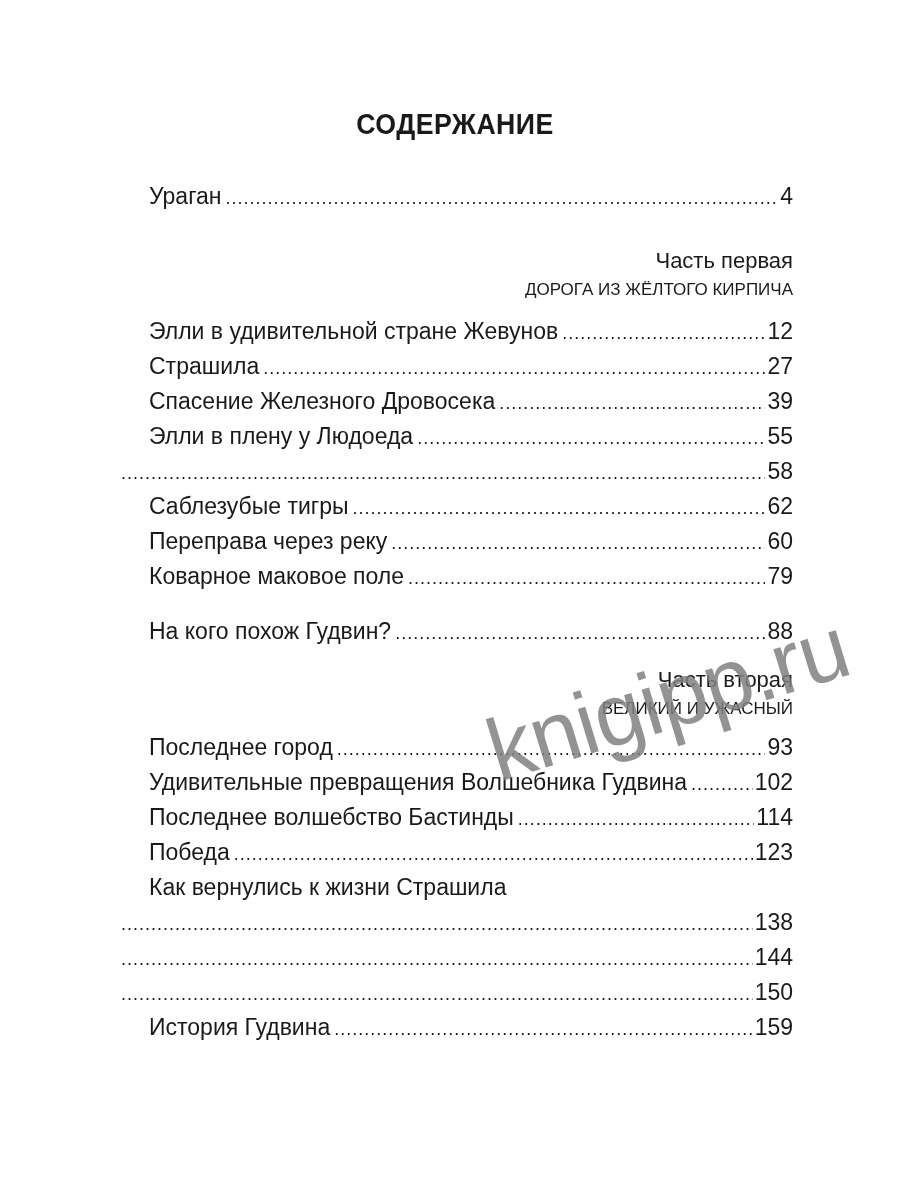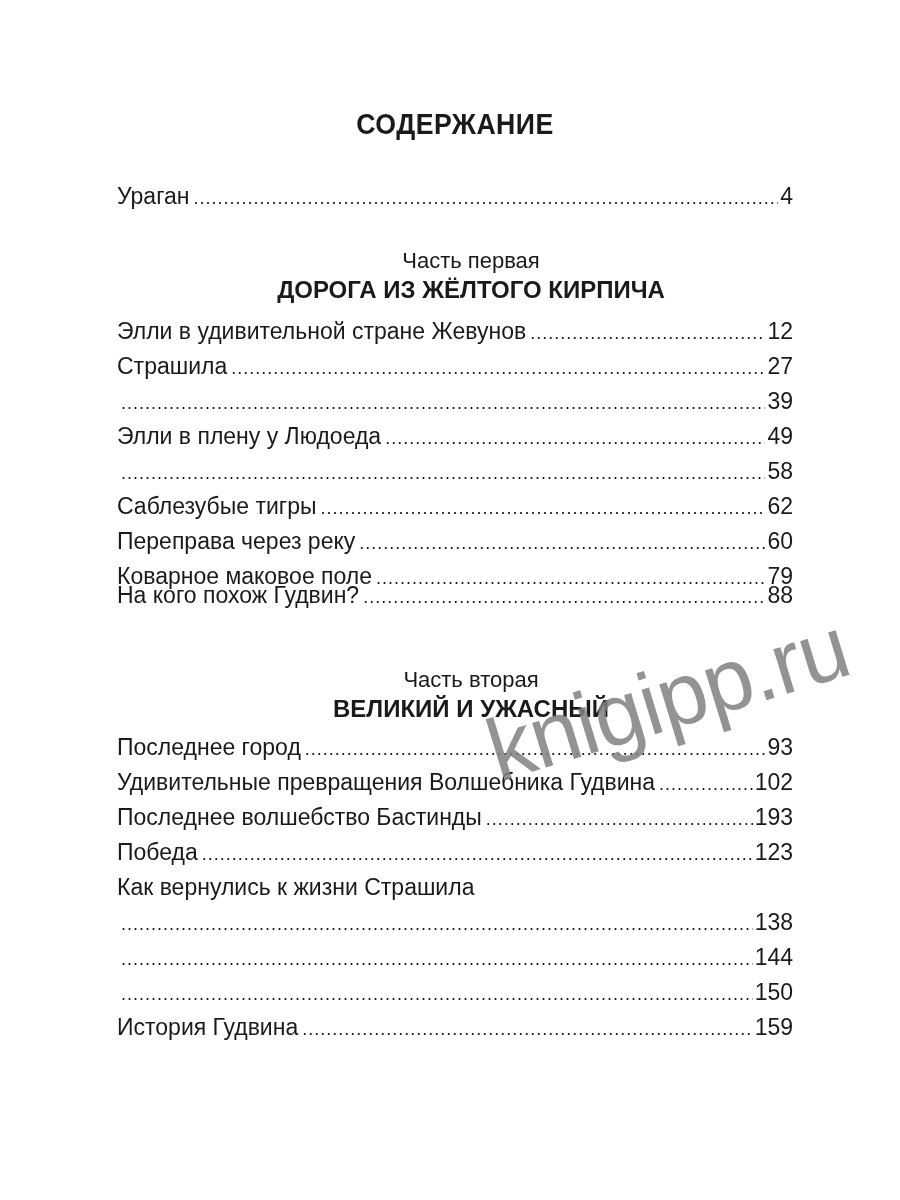--- a/index.html
+++ b/index.html
@@ -3,28 +3,28 @@
 <meta charset="utf-8">
 <style>
   html, body { margin:0; padding:0; }
   body { width:900px; height:1200px; background:#ffffff; position:relative; overflow:hidden;
          font-family:"Liberation Sans", sans-serif; color:#1a1a1a; }
   .page { position:absolute; left:117px; top:0; width:676px; }
   .title { position:absolute; top:108px; left:0; width:676px; text-align:center;
            font-weight:bold; font-size:29px; letter-spacing:0.5px; transform:scaleX(0.92); }
   .row { position:absolute; left:0; width:676px; height:30px; display:flex; align-items:baseline;
          font-size:23px; line-height:30px; }
-  .row .label { white-space:nowrap; transform-origin:left; }
+  .row .label { white-space:nowrap; transform-origin:left;margin-left:32px; }
   .row .dots { flex:1; overflow:hidden; white-space:nowrap; margin:0 2px 0 4px; letter-spacing:1px;
                font-size:18px; }
   .row .dots::before { content:"................................................................................................................................................"; }
   .row .num { white-space:nowrap; }
-  .part { position:absolute; left:16px; width:676px; text-align:center; }
+  .part { position:absolute; left:0; width:676px; text-align:right; }
   .part .sub { font-size:22px; line-height:28px; }
-  .part .head { font-size:24px; font-weight:bold; line-height:30px; }
+  .part .head { font-size:17px; font-weight:normal; line-height:30px; }
   .watermark { position:absolute; left:505px; top:700px; font-size:88px; color:rgba(128,128,128,0.85);
                transform:rotate(-17deg); transform-origin:left bottom; font-family:"Liberation Sans", sans-serif;
                white-space:nowrap; letter-spacing:-1px; pointer-events:none; }
 </style>
 </head>
 <body>
 
 <div class="page">
   <div class="title">СОДЕРЖАНИЕ</div>
 
@@ -43,48 +43,49 @@
       <span class="label">Элли в удивительной стране Жевунов</span>
       <span class="dots"></span>
       <span class="num">12</span>
     </div>
   <div class="row" style="top:351px">
       <span class="label">Страшила</span>
       <span class="dots"></span>
       <span class="num">27</span>
     </div>
   <div class="row" style="top:386px">
+      <span class="label">Спасение Железного Дровосека</span>
       <span class="dots"></span>
       <span class="num">39</span>
     </div>
   <div class="row" style="top:421px">
       <span class="label">Элли в плену у Людоеда</span>
       <span class="dots"></span>
-      <span class="num">49</span>
+      <span class="num">55</span>
     </div>
   <div class="row" style="top:456px">
       <span class="dots"></span>
       <span class="num">58</span>
     </div>
   <div class="row" style="top:491px">
       <span class="label">Саблезубые тигры</span>
       <span class="dots"></span>
       <span class="num">62</span>
     </div>
   <div class="row" style="top:526px">
       <span class="label">Переправа через реку</span>
       <span class="dots"></span>
       <span class="num">60</span>
     </div>
   <div class="row" style="top:561px">
       <span class="label">Коварное маковое поле</span>
       <span class="dots"></span>
       <span class="num">79</span>
     </div>
-  <div class="row" style="top:580px">
+  <div class="row" style="top:616px">
       <span class="label">На кого похож Гудвин?</span>
       <span class="dots"></span>
       <span class="num">88</span>
     </div>
 
   <div class="part" style="top:666px">
     <div class="sub">Часть вторая</div>
     <div class="head">ВЕЛИКИЙ И УЖАСНЫЙ</div>
   </div>
 
@@ -94,21 +95,21 @@
       <span class="num">93</span>
     </div>
   <div class="row" style="top:767px">
       <span class="label">Удивительные превращения Волшебника Гудвина</span>
       <span class="dots"></span>
       <span class="num">102</span>
     </div>
   <div class="row" style="top:802px">
       <span class="label">Последнее волшебство Бастинды</span>
       <span class="dots"></span>
-      <span class="num">193</span>
+      <span class="num">114</span>
     </div>
   <div class="row" style="top:837px">
       <span class="label">Победа</span>
       <span class="dots"></span>
       <span class="num">123</span>
     </div>
   <div class="row nodots" style="top:872px">
       <span class="label">Как вернулись к жизни Страшила</span>
       <span class="num"></span>
     </div>

